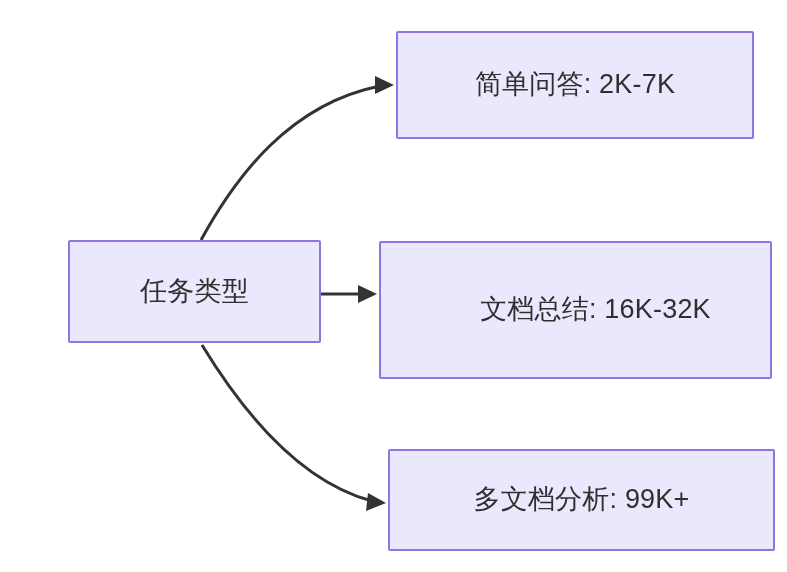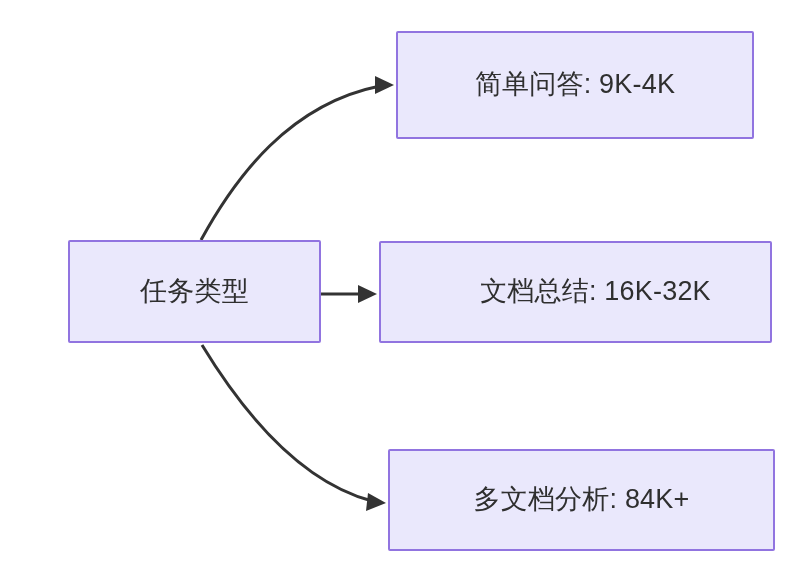--- a/index.html
+++ b/index.html
@@ -49,21 +49,21 @@
     font-size: 27px;
     line-height: 1.25;
     letter-spacing: 0.2px;
     white-space: nowrap;
     font-family: "Liberation Sans", "DejaVu Sans", sans-serif;
   }
 
   
   #node-root       { left: 32px;  top: 240px; width: 253px; height: 103px; margin-left: 36px; }
   #node-simple-qa  { left: 396px; top: 31px;  width: 358px; height: 108px; }
-  #node-doc-sum    { left: 379px; top: 241px; width: 393px; height: 102px; padding-left: 40px; }
+  #node-doc-sum    { left: 379px; top: 241px; width: 393px; height: 138px; padding-left: 40px; }
   #node-multi-doc  { left: 388px; top: 449px; width: 387px; height: 102px; }
 
   .edge-path {
     fill: none;
     stroke: #333333;
     stroke-width: 3;
   }
   .edge-arrowhead { fill: #333333; }
 </style>
 </head>
@@ -87,24 +87,24 @@
       <path class="edge-path" d="M 202,345 C 241,409 297,481 372,501"></path>
       <polygon class="edge-arrowhead" points="386,503 366,511 368,493"></polygon>
     </g>
   </svg>
 
   <div id="node-root" class="flow-node">
     <span class="node-label">任务类型</span>
   </div>
 
   <div id="node-simple-qa" class="flow-node">
-    <span class="node-label">简单问答: 9K-4K</span>
+    <span class="node-label">简单问答: 2K-7K</span>
   </div>
 
   <div id="node-doc-sum" class="flow-node">
     <span class="node-label">文档总结: 16K-32K</span>
   </div>
 
   <div id="node-multi-doc" class="flow-node">
-    <span class="node-label">多文档分析: 84K+</span>
+    <span class="node-label">多文档分析: 99K+</span>
   </div>
 
 </div>
 
 </body></html>

